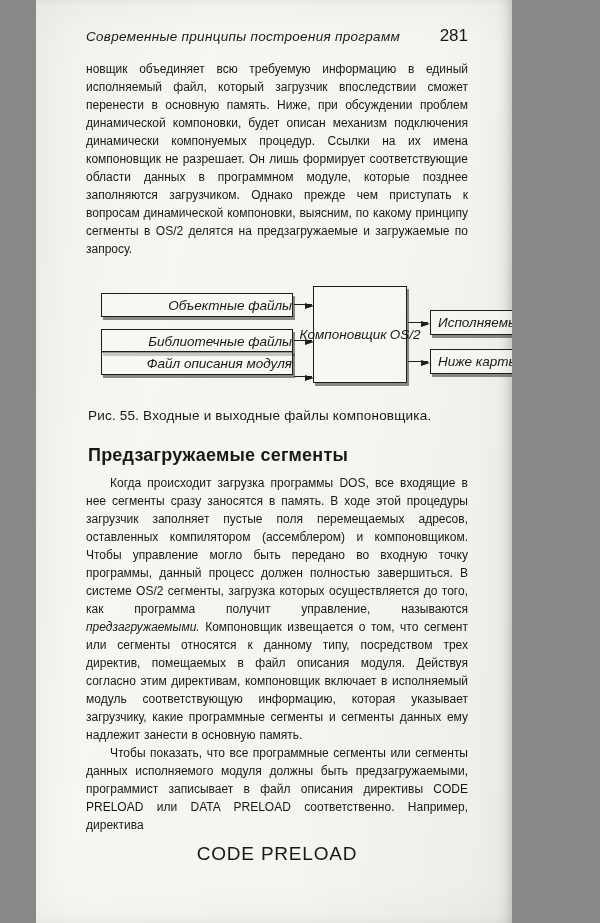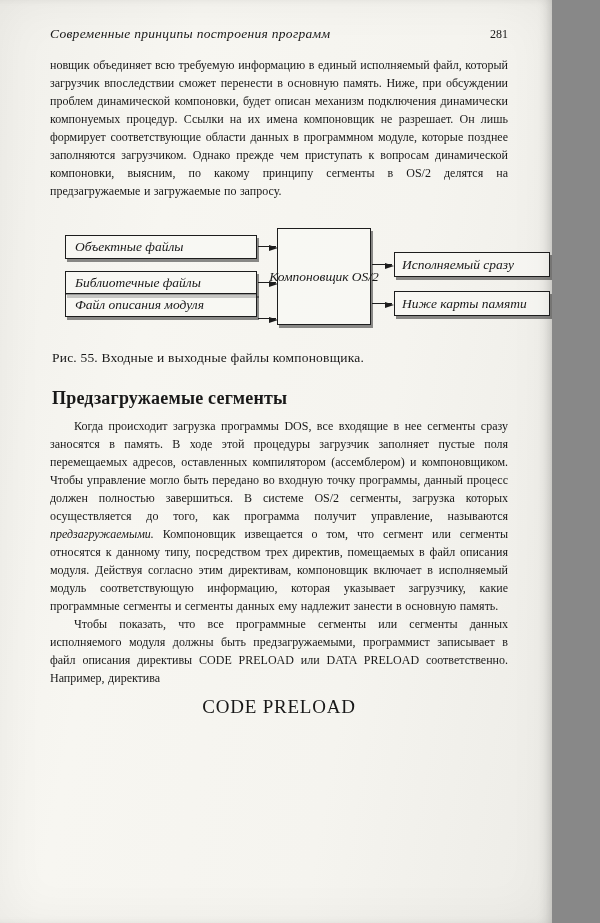--- a/index.html
+++ b/index.html
@@ -1,35 +1,36 @@
 <!DOCTYPE html>
 <html lang="ru"><head>
 <meta charset="utf-8">
 <style>
   html, body { margin: 0; padding: 0; background: #888; }
   .page {
     position: relative;
-    width: 552px;
+    width: 476px;
     height: 923px;
     box-sizing: border-box;
     padding: 26px 44px 0 50px;
     background: linear-gradient(100deg, #f1f0eb 0%, #f7f6f1 28%, #f5f4ef 65%, #edece7 100%);
     box-shadow: inset -8px 0 14px -8px rgba(0,0,0,.28), inset 0 0 50px rgba(0,0,0,.05);
-    font-family: Liberation Serif, serif;
+    font-family: Liberation Sans, sans-serif;
     color: #181818;
     overflow: hidden;
+    margin-left: 36px;
   }
   .header {
     display: flex;
     justify-content: space-between;
     align-items: baseline;
     margin-bottom: 14px;
   }
   .running-title { font-style: italic; font-size: 13.5px; letter-spacing: .3px; }
-  .page-number { font-size: 12px; }
+  .page-number { font-size: 17px; }
 
   p.body {
     margin: 0;
     font-size: 12px;
     line-height: 18px;
     text-align: justify;
     text-indent: 24px;
     hyphens: auto;
     -webkit-hyphens: auto;
     word-spacing: .5px;
@@ -45,21 +46,21 @@
     border: 1.6px solid #1d1d1d;
     box-shadow: 2px 3px 0 rgba(45,45,45,.55);
     background: rgba(250,249,245,.55);
     display: flex;
     align-items: center;
     font-style: italic;
     font-size: 13.5px;
     padding-left: 9px;
     white-space: nowrap;
   }
-  .input-box  { left: 15px;  width: 192px; height: 24px; }
+  .input-box  { left: 15px;  width: 192px; height: 24px; justify-content: flex-end; }
   .output-box { left: 344px; width: 156px; height: 25px; padding-left: 7px; }
   .center-box {
     left: 227px; top: 0; width: 94px; height: 97px;
     flex-direction: row; justify-content: center; align-items: center;
     padding-left: 0; gap: 3px; white-space: normal; text-align: center;
   }
   .arrow { position: absolute; height: 0; border-top: 1.7px solid #1d1d1d; }
   .arrow::after {
     content: "";
     position: absolute;

